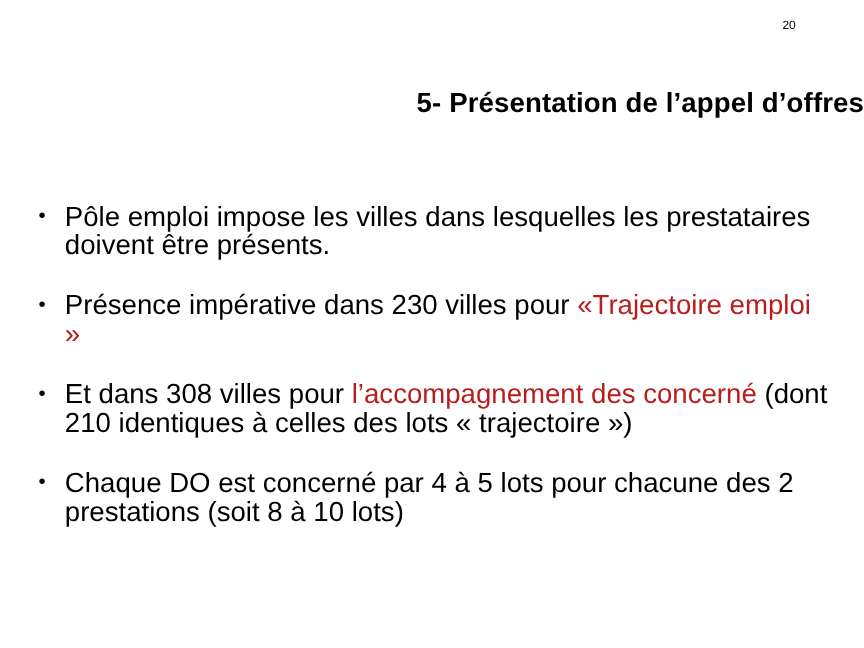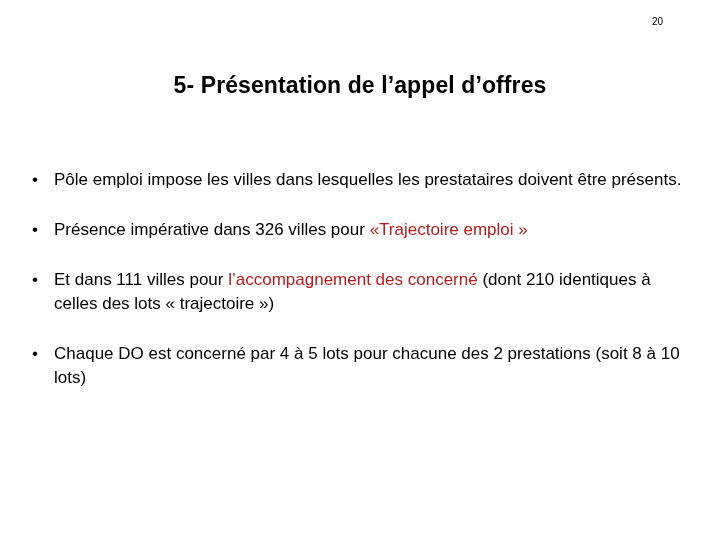--- a/index.html
+++ b/index.html
@@ -27,21 +27,21 @@
     left: 652px;
     font-size: 10px;
     line-height: 12px;
     color: #000000;
   }
   .slide-title {
     position: absolute;
     top: 72px;
     left: 0;
     width: 720px;
-    text-align: center;
+    text-align: right;
     font-size: 23px;
     font-weight: bold;
     color: #000000;
     letter-spacing: 0.1px;
   }
   .body-block {
     position: absolute;
     top: 168px;
     left: 28px;
     width: 664px;
@@ -59,21 +59,21 @@
     flex: 0 0 26px;
     font-size: 17px;
     line-height: 24px;
     color: #000000;
     text-align: left;
     padding-left: 4px;
     box-sizing: border-box;
   }
   .bullet-text {
     flex: 1 1 auto;
-    font-size: 17px;
+    font-size: 23px;
     line-height: 24px;
     color: #000000;
   }
   .accent {
     color: #b91c1c;
   }
   .footer-note {
     position: absolute;
     left: 8px;
     top: 510px;
@@ -97,28 +97,28 @@
     <div class="bullet-row">
       <span class="bullet-mark">•</span>
       <span class="bullet-text">
         <span>Pôle emploi impose les villes dans lesquelles les prestataires doivent être présents.</span>
       </span>
     </div>
 
     <div class="bullet-row">
       <span class="bullet-mark">•</span>
       <span class="bullet-text">
-        <span>Présence impérative dans 326 villes pour </span><span class="accent">«Trajectoire emploi »</span>
+        <span>Présence impérative dans 230 villes pour </span><span class="accent">«Trajectoire emploi »</span>
       </span>
     </div>
 
     <div class="bullet-row">
       <span class="bullet-mark">•</span>
       <span class="bullet-text">
-        <span>Et dans 111 villes pour </span><span class="accent">l’accompagnement des concerné</span><span> (dont 210 identiques à celles des lots « trajectoire ») </span>
+        <span>Et dans 308 villes pour </span><span class="accent">l’accompagnement des concerné</span><span> (dont 210 identiques à celles des lots « trajectoire ») </span>
       </span>
     </div>
 
     <div class="bullet-row">
       <span class="bullet-mark">•</span>
       <span class="bullet-text">
         <span>Chaque DO est concerné par 4 à 5 lots pour chacune des 2 prestations (soit 8 à 10 lots)</span>
       </span>
     </div>
 

